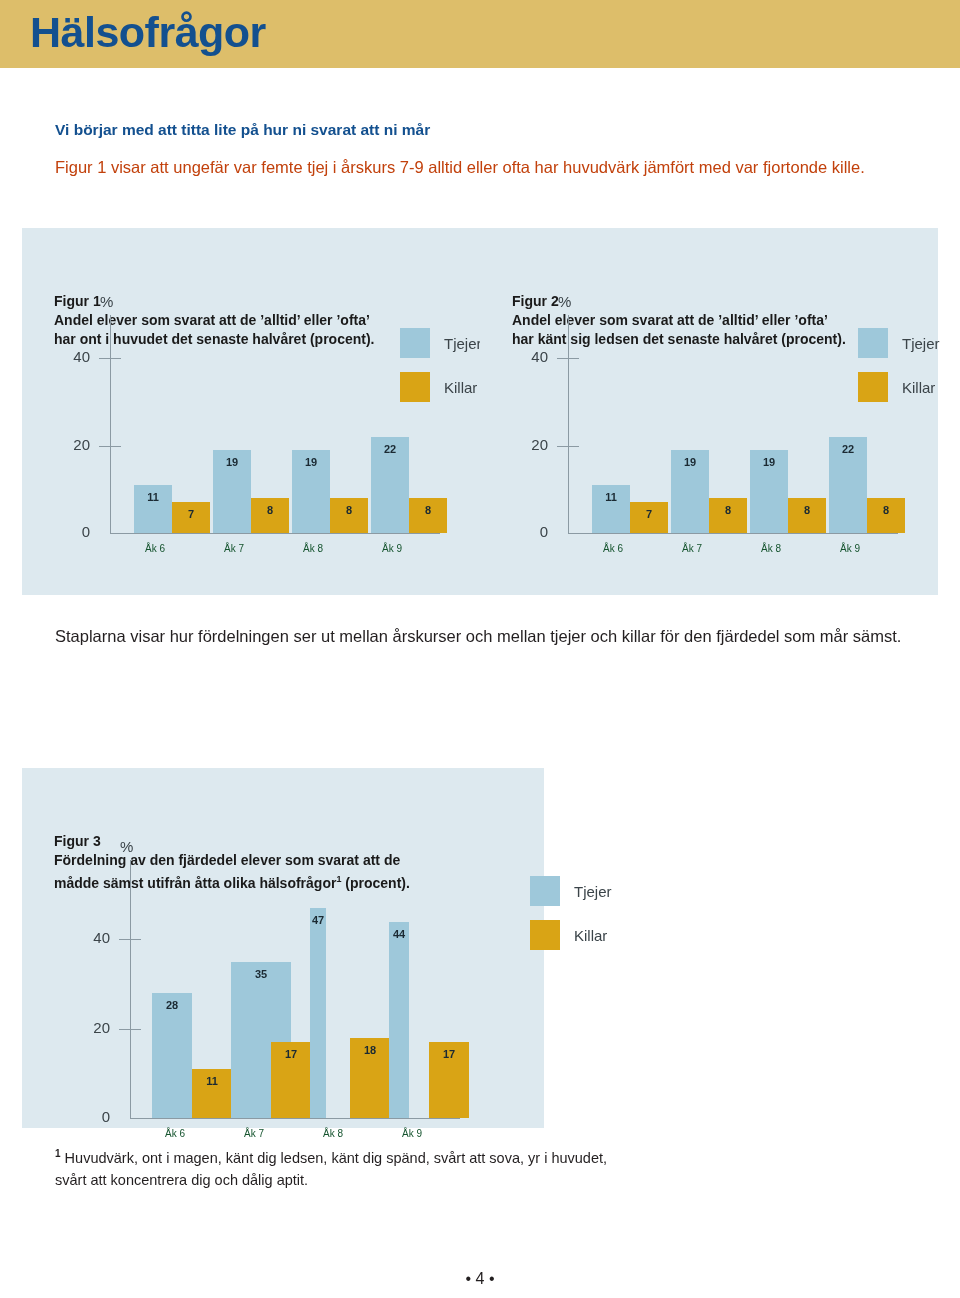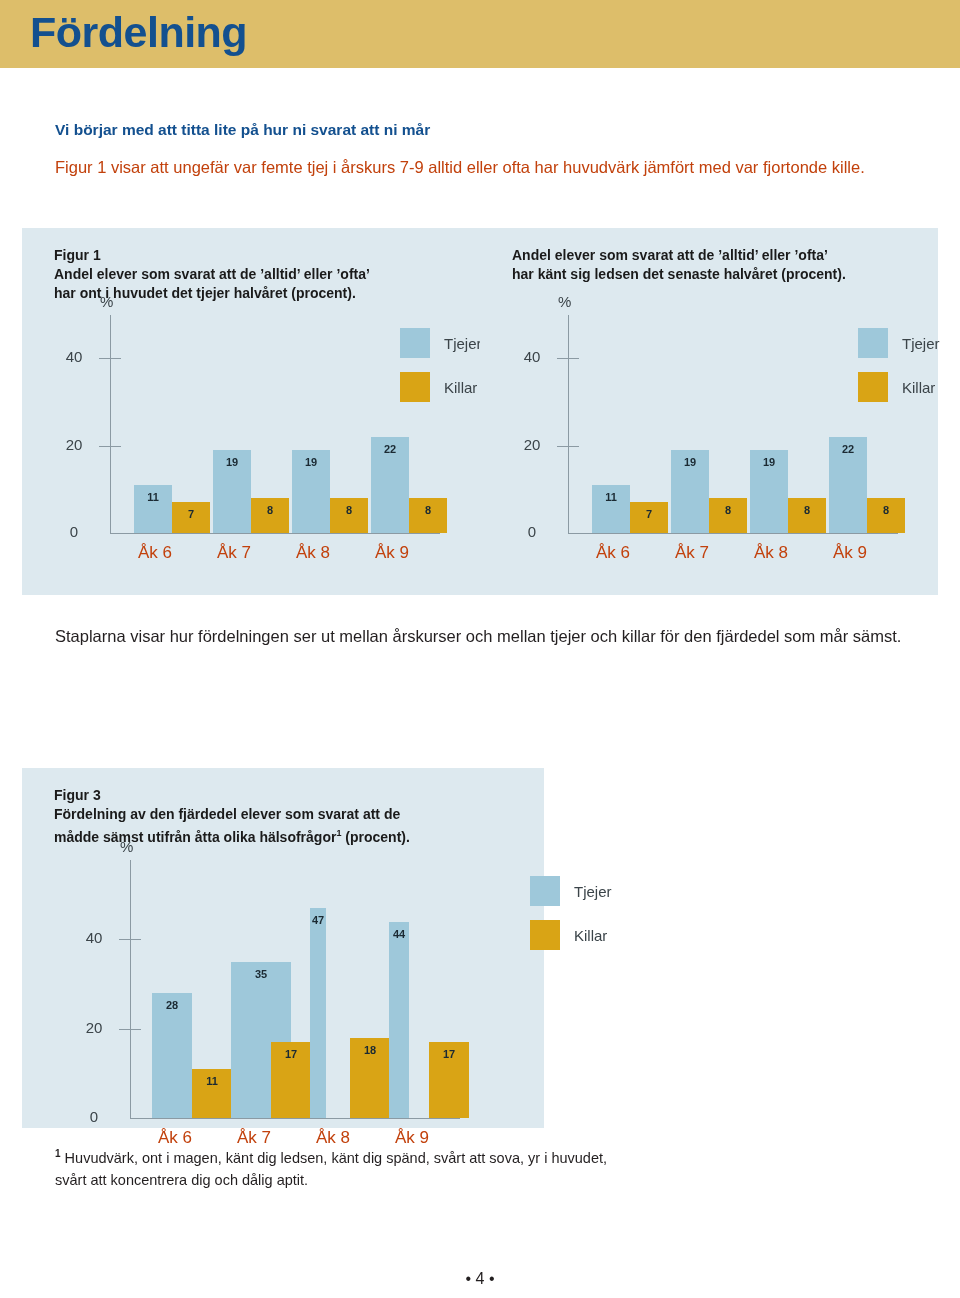--- a/index.html
+++ b/index.html
@@ -59,21 +59,21 @@
   #panel-fig2 { left: 480px; top: 228px; width: 458px; height: 367px; }
   #panel-fig3 { left: 22px; top: 768px; width: 522px; height: 360px; }
 
   .fig-label {
     position: absolute;
     font-size: 14px;
     font-weight: bold;
     color: #1a1a1a;
     line-height: 19px;
   }
-  .fig-label .fig-num { display: block; }
+  .fig-label .fig-num { display: block; margin-top: 46px; }
   .fig-label .fig-cap { display: block; }
   .sup { font-size: 9px; vertical-align: super; }
 
   #fig1-label, #fig2-label { left: 32px; top: 18px; }
   #fig3-label { left: 32px; top: 18px; }
 
   
   .chart {
     position: absolute;
   }
@@ -89,32 +89,32 @@
   }
   .tick {
     position: absolute;
     width: 22px; height: 1px;
     background: #8b9aa3;
   }
   .tick-label {
     position: absolute;
     font-size: 15px;
     color: #3b4449;
-    text-align: center;
+    text-align: right;
     width: 32px;
   }
   .pct-label {
     position: absolute;
     font-size: 15px;
     color: #3b4449;
   }
   .cat-label {
     position: absolute;
-    font-size: 17px;
-    color: #c2410c;
+    font-size: 10px;
+    color: #14532d;
     text-align: center;
     white-space: nowrap;
   }
   .bar {
     position: absolute;
     bottom: 0;
     margin-left: 17px;
   }
   .bar.tjejer { background: #9ec8da; }
   .bar.killar { background: #d9a415; }
@@ -177,30 +177,30 @@
     width: 960px;
     text-align: center;
     font-size: 16px;
     color: #231f20;
   }
 </style>
 </head>
 <body>
 
 <div class="header-band"></div>
-<div class="page-title">Fördelning</div>
+<div class="page-title">Hälsofrågor</div>
 
 <div class="intro-heading">Vi börjar med att titta lite på hur ni svarat att ni mår</div>
 <div class="intro-body">Figur 1 visar att ungefär var femte tjej i årskurs 7-9 alltid eller ofta har huvudvärk jämfört med var fjortonde kille.</div>
 
 <div class="panel" id="panel-fig1">
   <div class="fig-label" id="fig1-label">
     <span class="fig-num">Figur 1</span>
     <span class="fig-cap">Andel elever som svarat att de ’alltid’ eller ’ofta’</span>
-    <span class="fig-cap">har ont i huvudet det tjejer halvåret (procent).</span>
+    <span class="fig-cap">har ont i huvudet det senaste halvåret (procent).</span>
   </div>
   <div class="chart" id="chart-fig1" style="left: 88px; top: 95px; width: 330px; height: 250px;">
       <div class="pct-label" style="left: -10px; top: -30px;">%</div>
       <div class="axis-v" style="left: 0px; top: -8px; height: 218px;"></div>
       <div class="axis-h" style="left: 0px; top: 210px; width: 330px;"></div>
       <div class="tick-label" style="left: -52px; top: 200px;">0</div>
       <div class="tick" style="left: -11px; top: 122.5px;"></div>
       <div class="tick-label" style="left: -52px; top: 112.5px;">20</div>
       <div class="tick" style="left: -11px; top: 35px;"></div>
       <div class="tick-label" style="left: -52px; top: 25px;">40</div>
@@ -240,20 +240,21 @@
       </div>
       <div class="legend-row" style="left: 0px; top: 44px;">
         <span class="legend-swatch killar"></span>
         <span class="legend-text">Killar</span>
       </div>
     </div>
 </div>
 
 <div class="panel" id="panel-fig2">
   <div class="fig-label" id="fig2-label">
+    <span class="fig-num">Figur 2</span>
     <span class="fig-cap">Andel elever som svarat att de ’alltid’ eller ’ofta’</span>
     <span class="fig-cap">har känt sig ledsen det senaste halvåret (procent).</span>
   </div>
   <div class="chart" id="chart-fig2" style="left: 88px; top: 95px; width: 330px; height: 250px;">
       <div class="pct-label" style="left: -10px; top: -30px;">%</div>
       <div class="axis-v" style="left: 0px; top: -8px; height: 218px;"></div>
       <div class="axis-h" style="left: 0px; top: 210px; width: 330px;"></div>
       <div class="tick-label" style="left: -52px; top: 200px;">0</div>
       <div class="tick" style="left: -11px; top: 122.5px;"></div>
       <div class="tick-label" style="left: -52px; top: 112.5px;">20</div>

